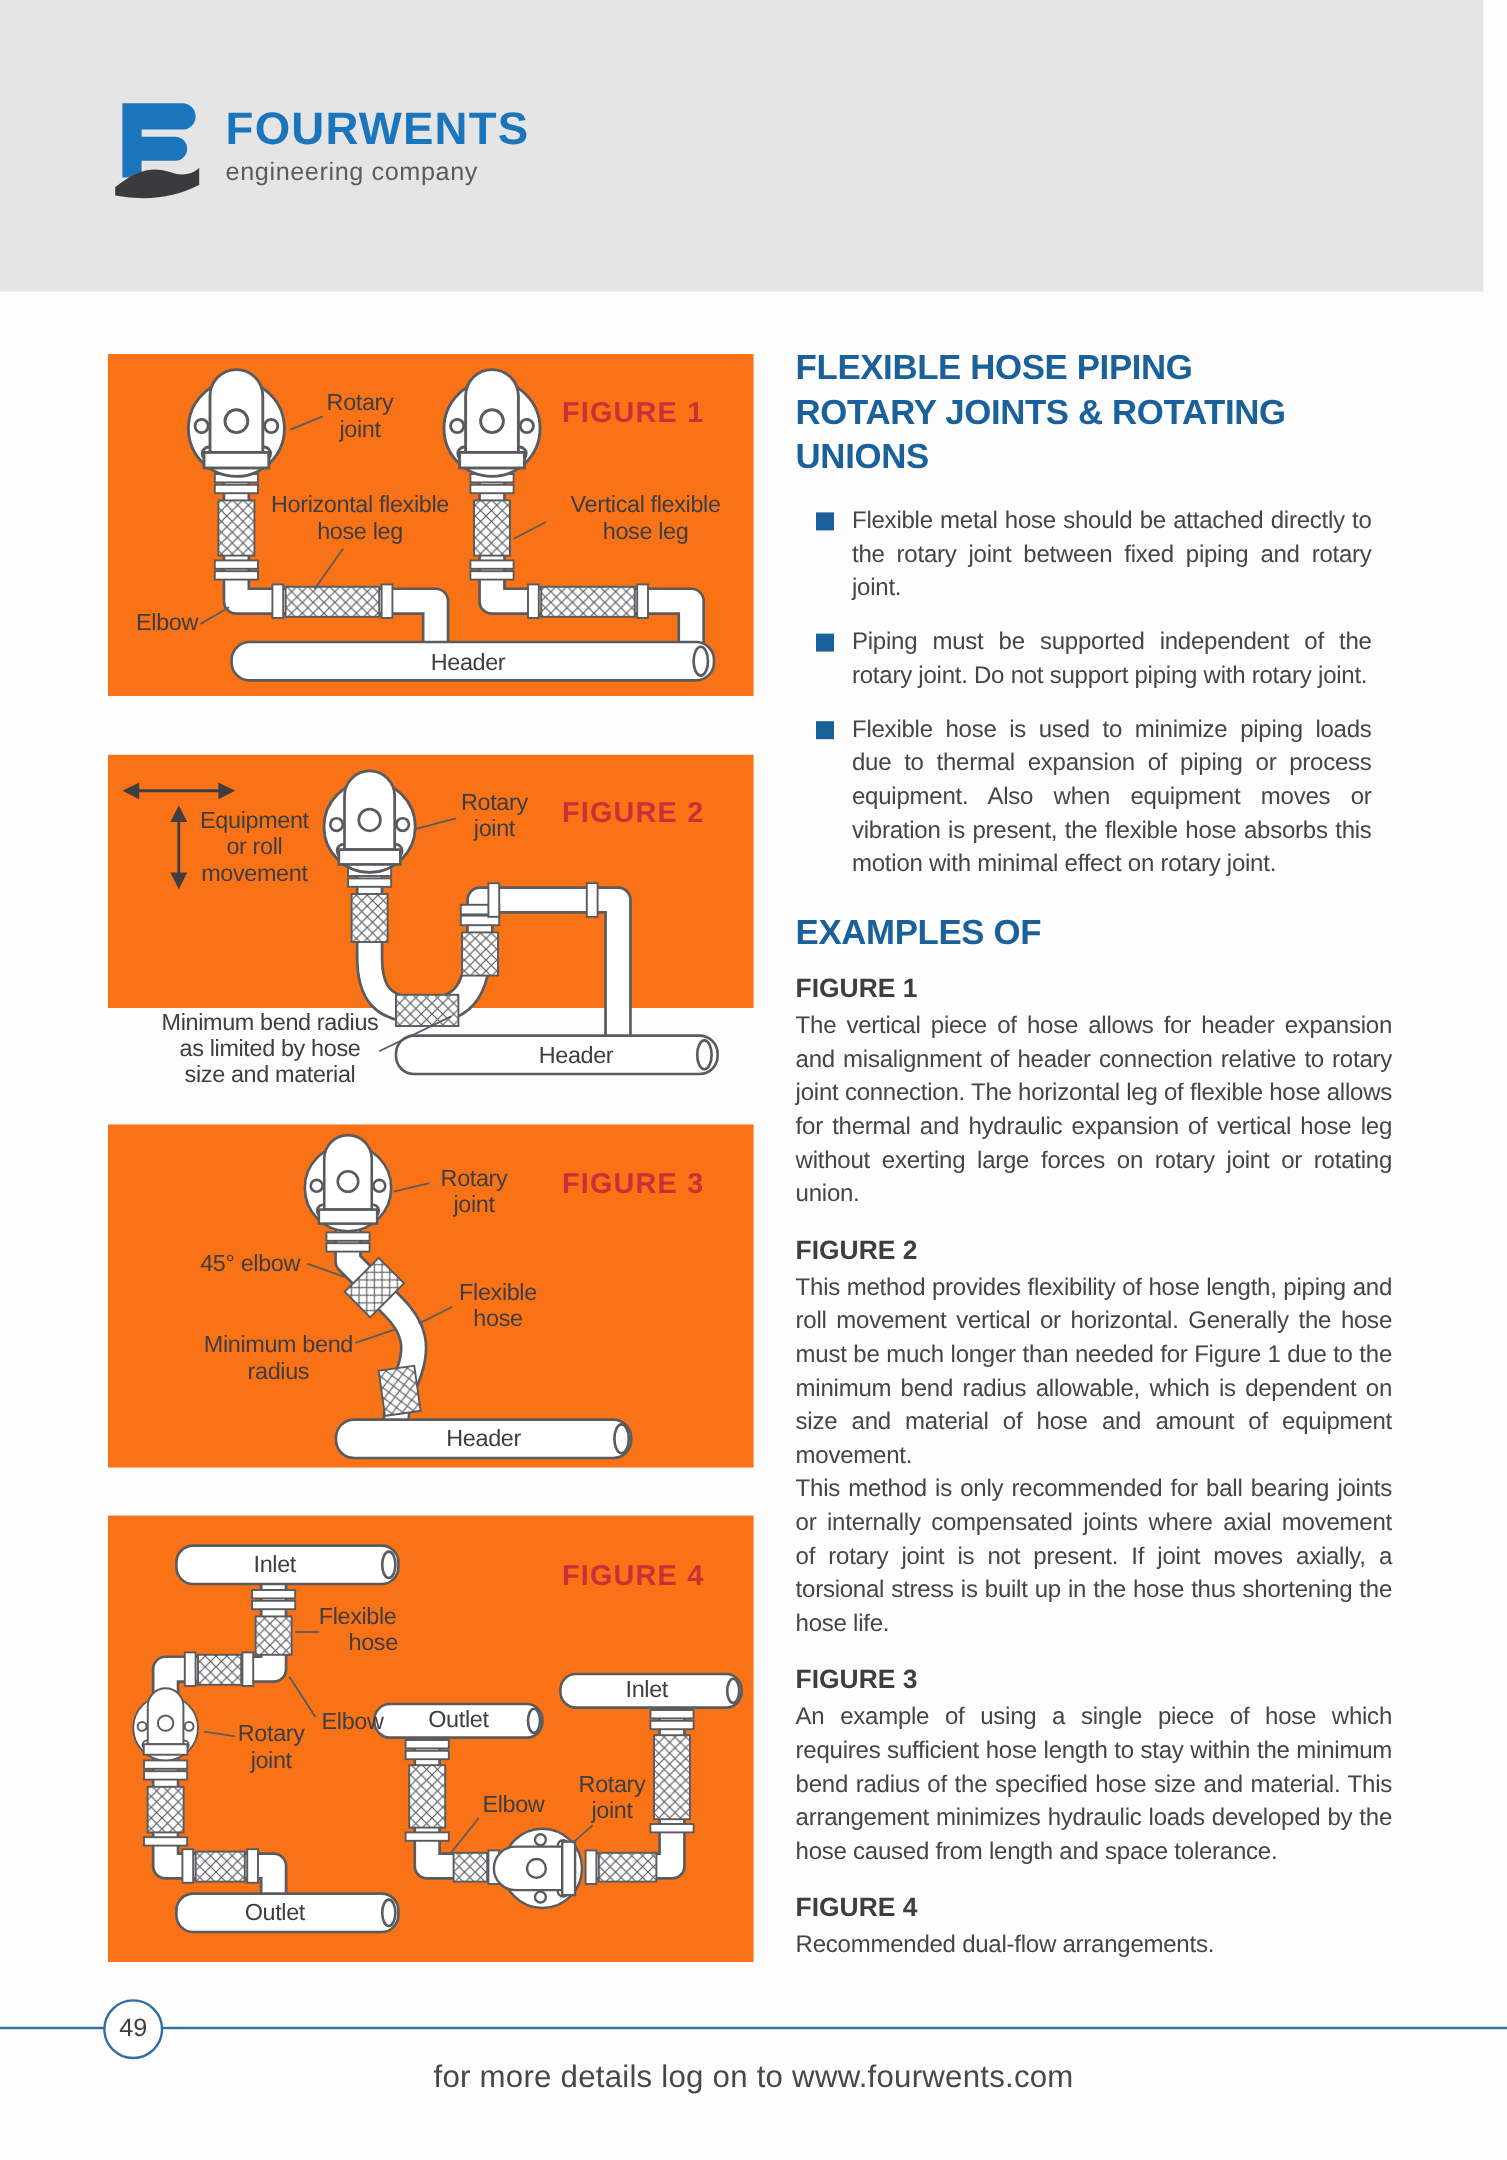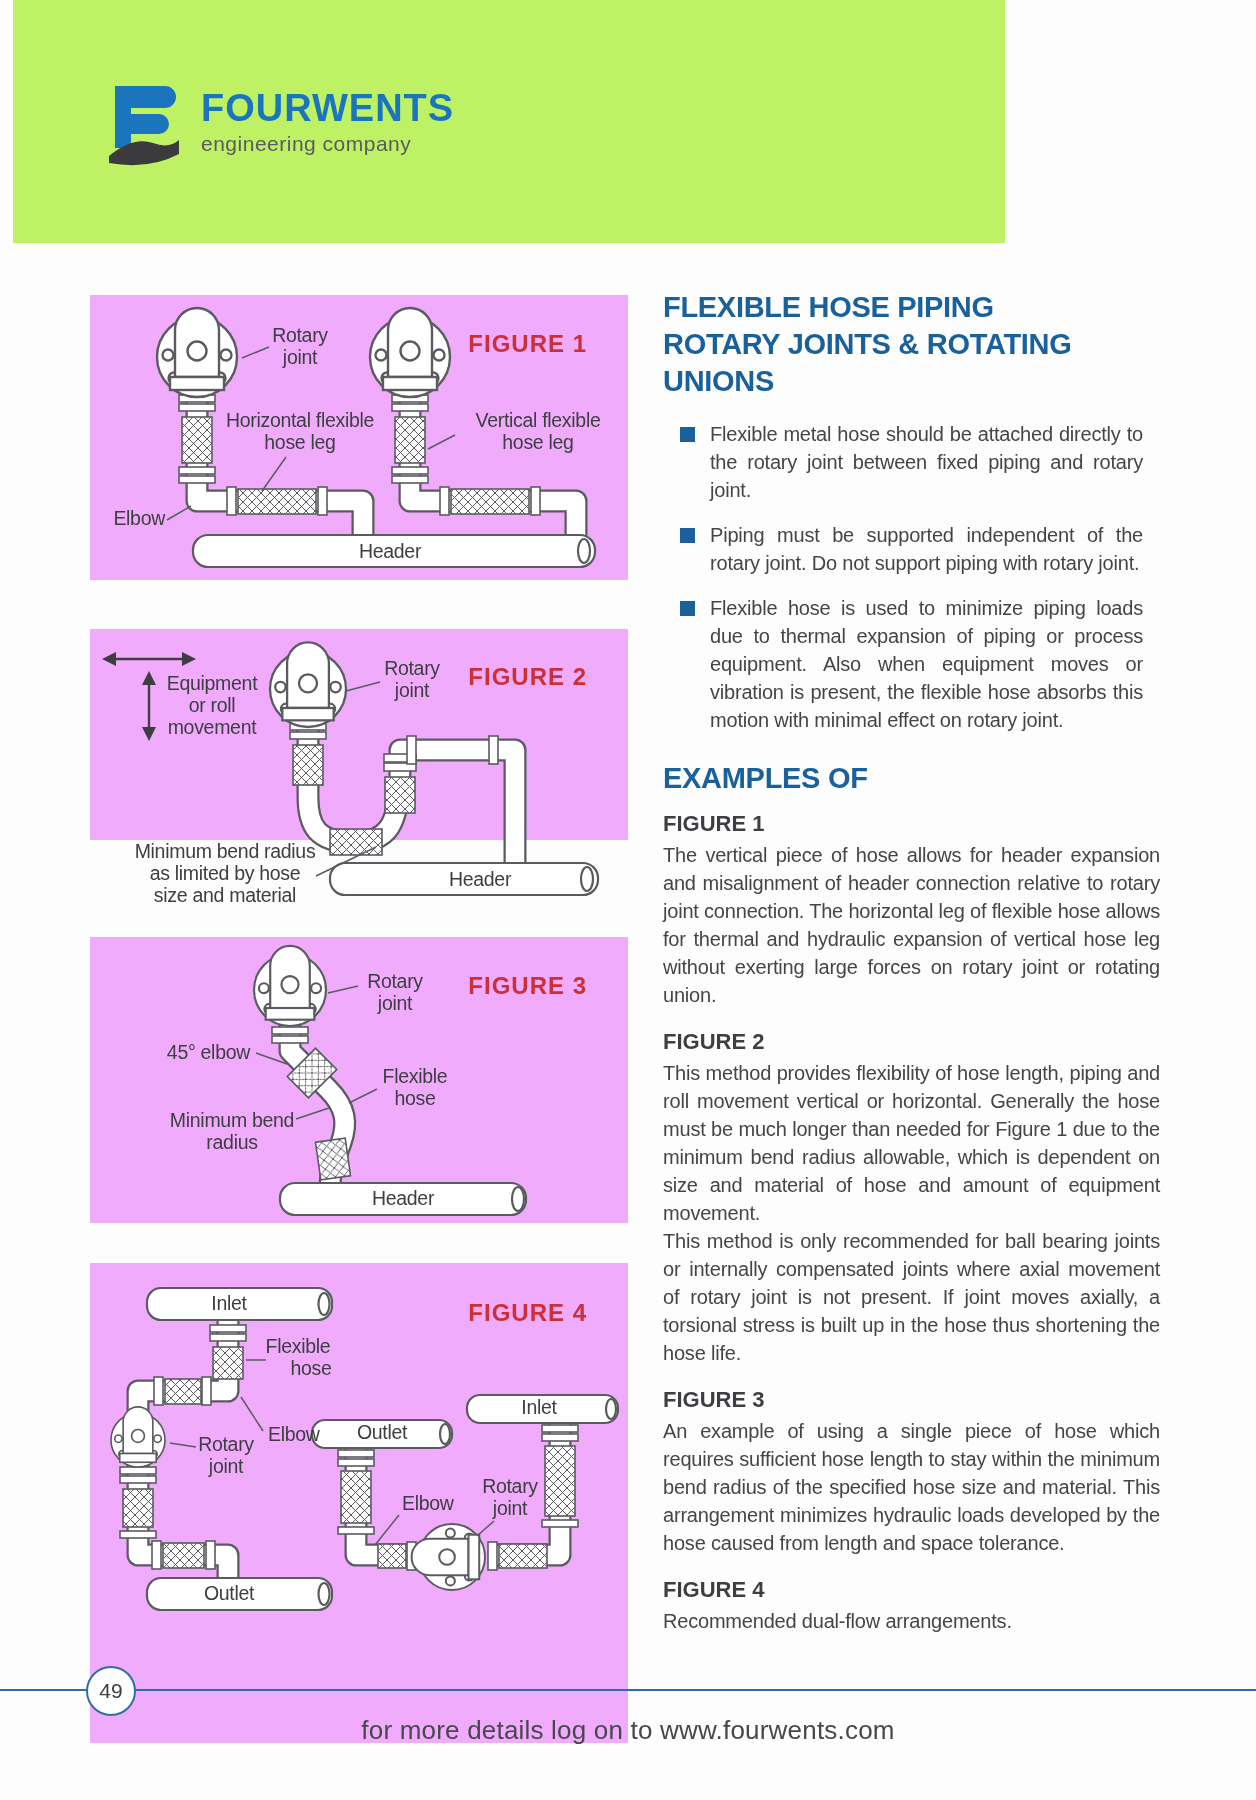--- a/index.html
+++ b/index.html
@@ -1,31 +1,31 @@
 <!DOCTYPE html>
 <html><head>
 <meta charset="utf-8">
 <style>
   html,body{margin:0;padding:0;background:#9a9a9e;}
   .page{position:relative;width:1256px;height:1800px;background:#fdfdfd;margin:0 auto;
         font-family:"Liberation Sans",sans-serif;overflow:hidden;}
   
-  .band{position:absolute;left:0;top:0;width:992px;height:243px;background:#bef264;margin-left:13px;}
+  .band{position:absolute;left:0;top:0;width:1236px;height:243px;background:#e5e5e5;}
   .logo{position:absolute;left:88px;top:80px;display:flex;align-items:flex-start;gap:16px;}
   .logo-text{display:flex;flex-direction:column;}
   .brand{font-size:38px;font-weight:bold;color:#1b75bc;letter-spacing:1px;line-height:44px;margin-top:6px;}
   .tagline{font-size:21px;color:#5a5b5f;letter-spacing:0.5px;margin-top:2px;}
   .doc-title{position:absolute;left:690px;top:92px;width:450px;text-align:center;
              color:#cb2f37;font-weight:bold;font-size:33px;line-height:47px;letter-spacing:3px;}
   
-  .figbox{position:absolute;left:90px;width:538px;background:#f0abfc;}
+  .figbox{position:absolute;left:90px;width:538px;background:#f97316;}
   .f1{top:295px;height:285px;}
   .f2{top:629px;height:211px;text-decoration:underline;}
   .f3{top:937px;height:286px;}
-  .f4{top:1263px;height:480px;}
+  .f4{top:1263px;height:372px;}
   .figbox svg{display:block;}
   
   .po{fill:none;stroke:#5a5b5f;stroke-width:23;stroke-linejoin:round;}
   .pi{fill:none;stroke:#ffffff;stroke-width:18.5;stroke-linejoin:round;}
   .pw{fill:#ffffff;stroke:#5a5b5f;stroke-width:2.4;}
   .hose{fill:url(#xh);stroke:#5a5b5f;stroke-width:1.6;}
   .col{fill:#ffffff;stroke:#5a5b5f;stroke-width:1.6;}
   .hdrp{fill:#ffffff;stroke:#5a5b5f;stroke-width:2.2;}
   .ldr{stroke:#5a5b5f;stroke-width:1.5;}
   .lbl{font-family:"Liberation Sans",sans-serif;font-size:19.5px;fill:#3e3e42;letter-spacing:-0.3px;}

